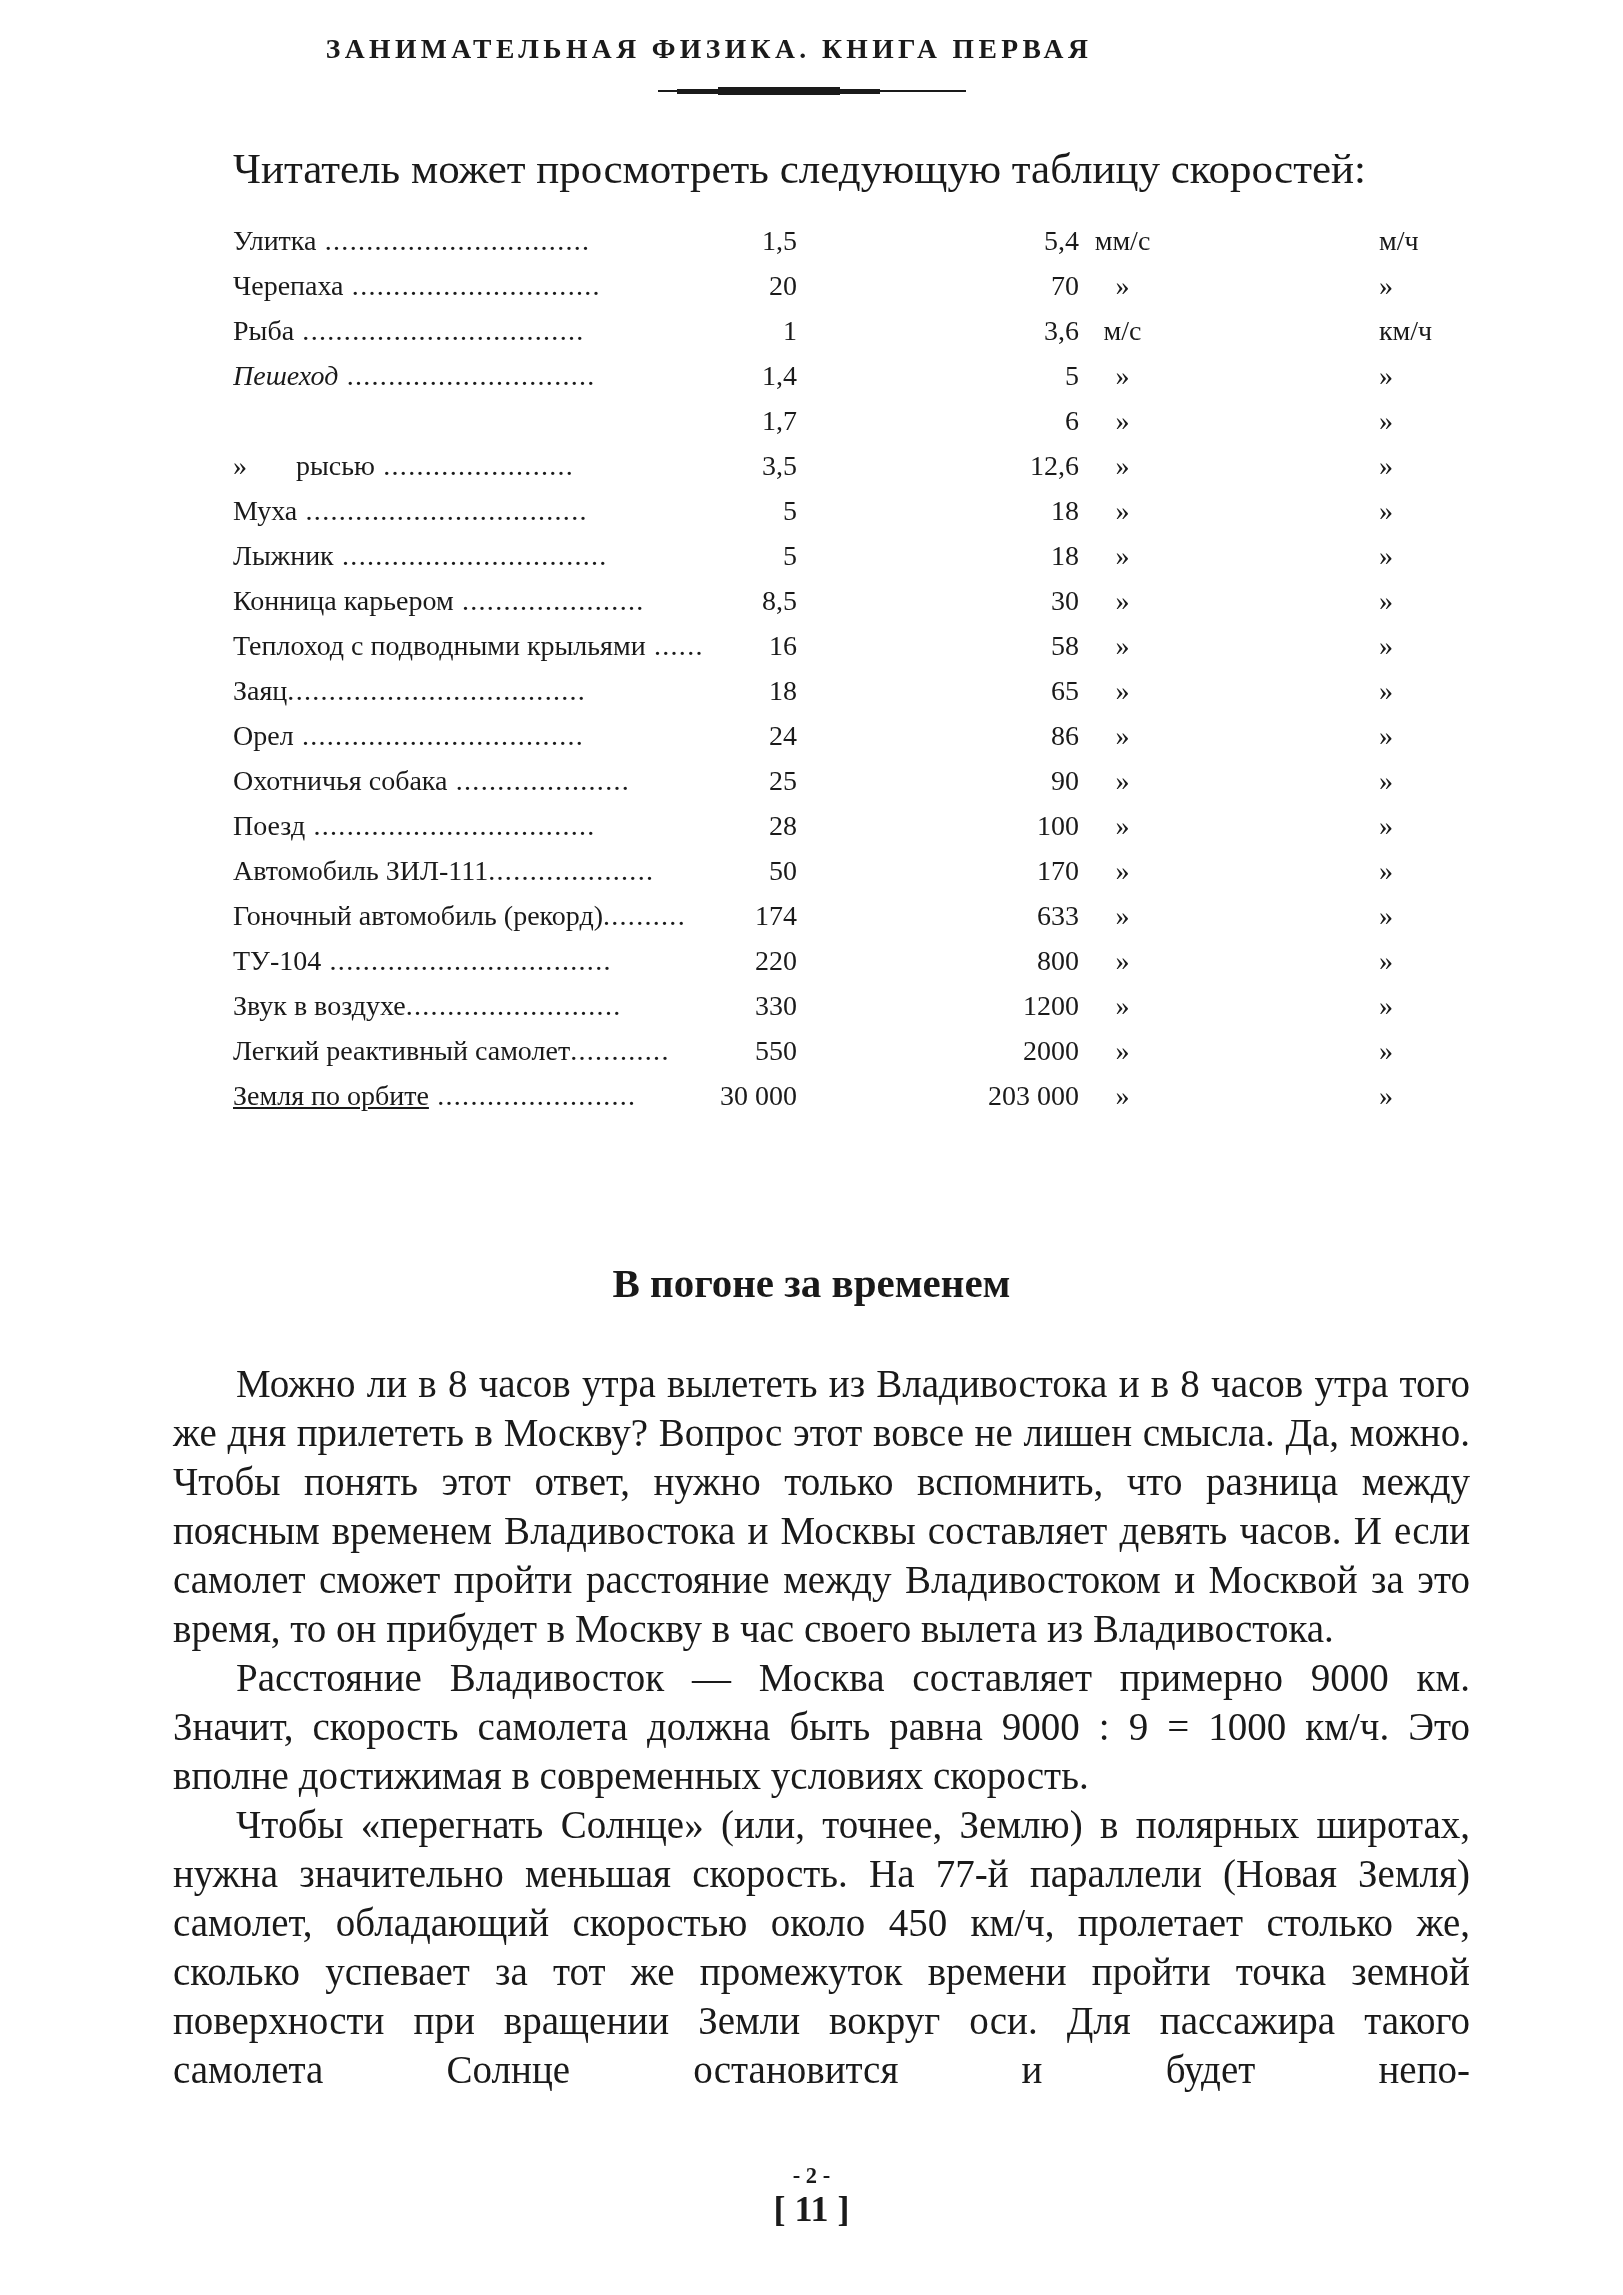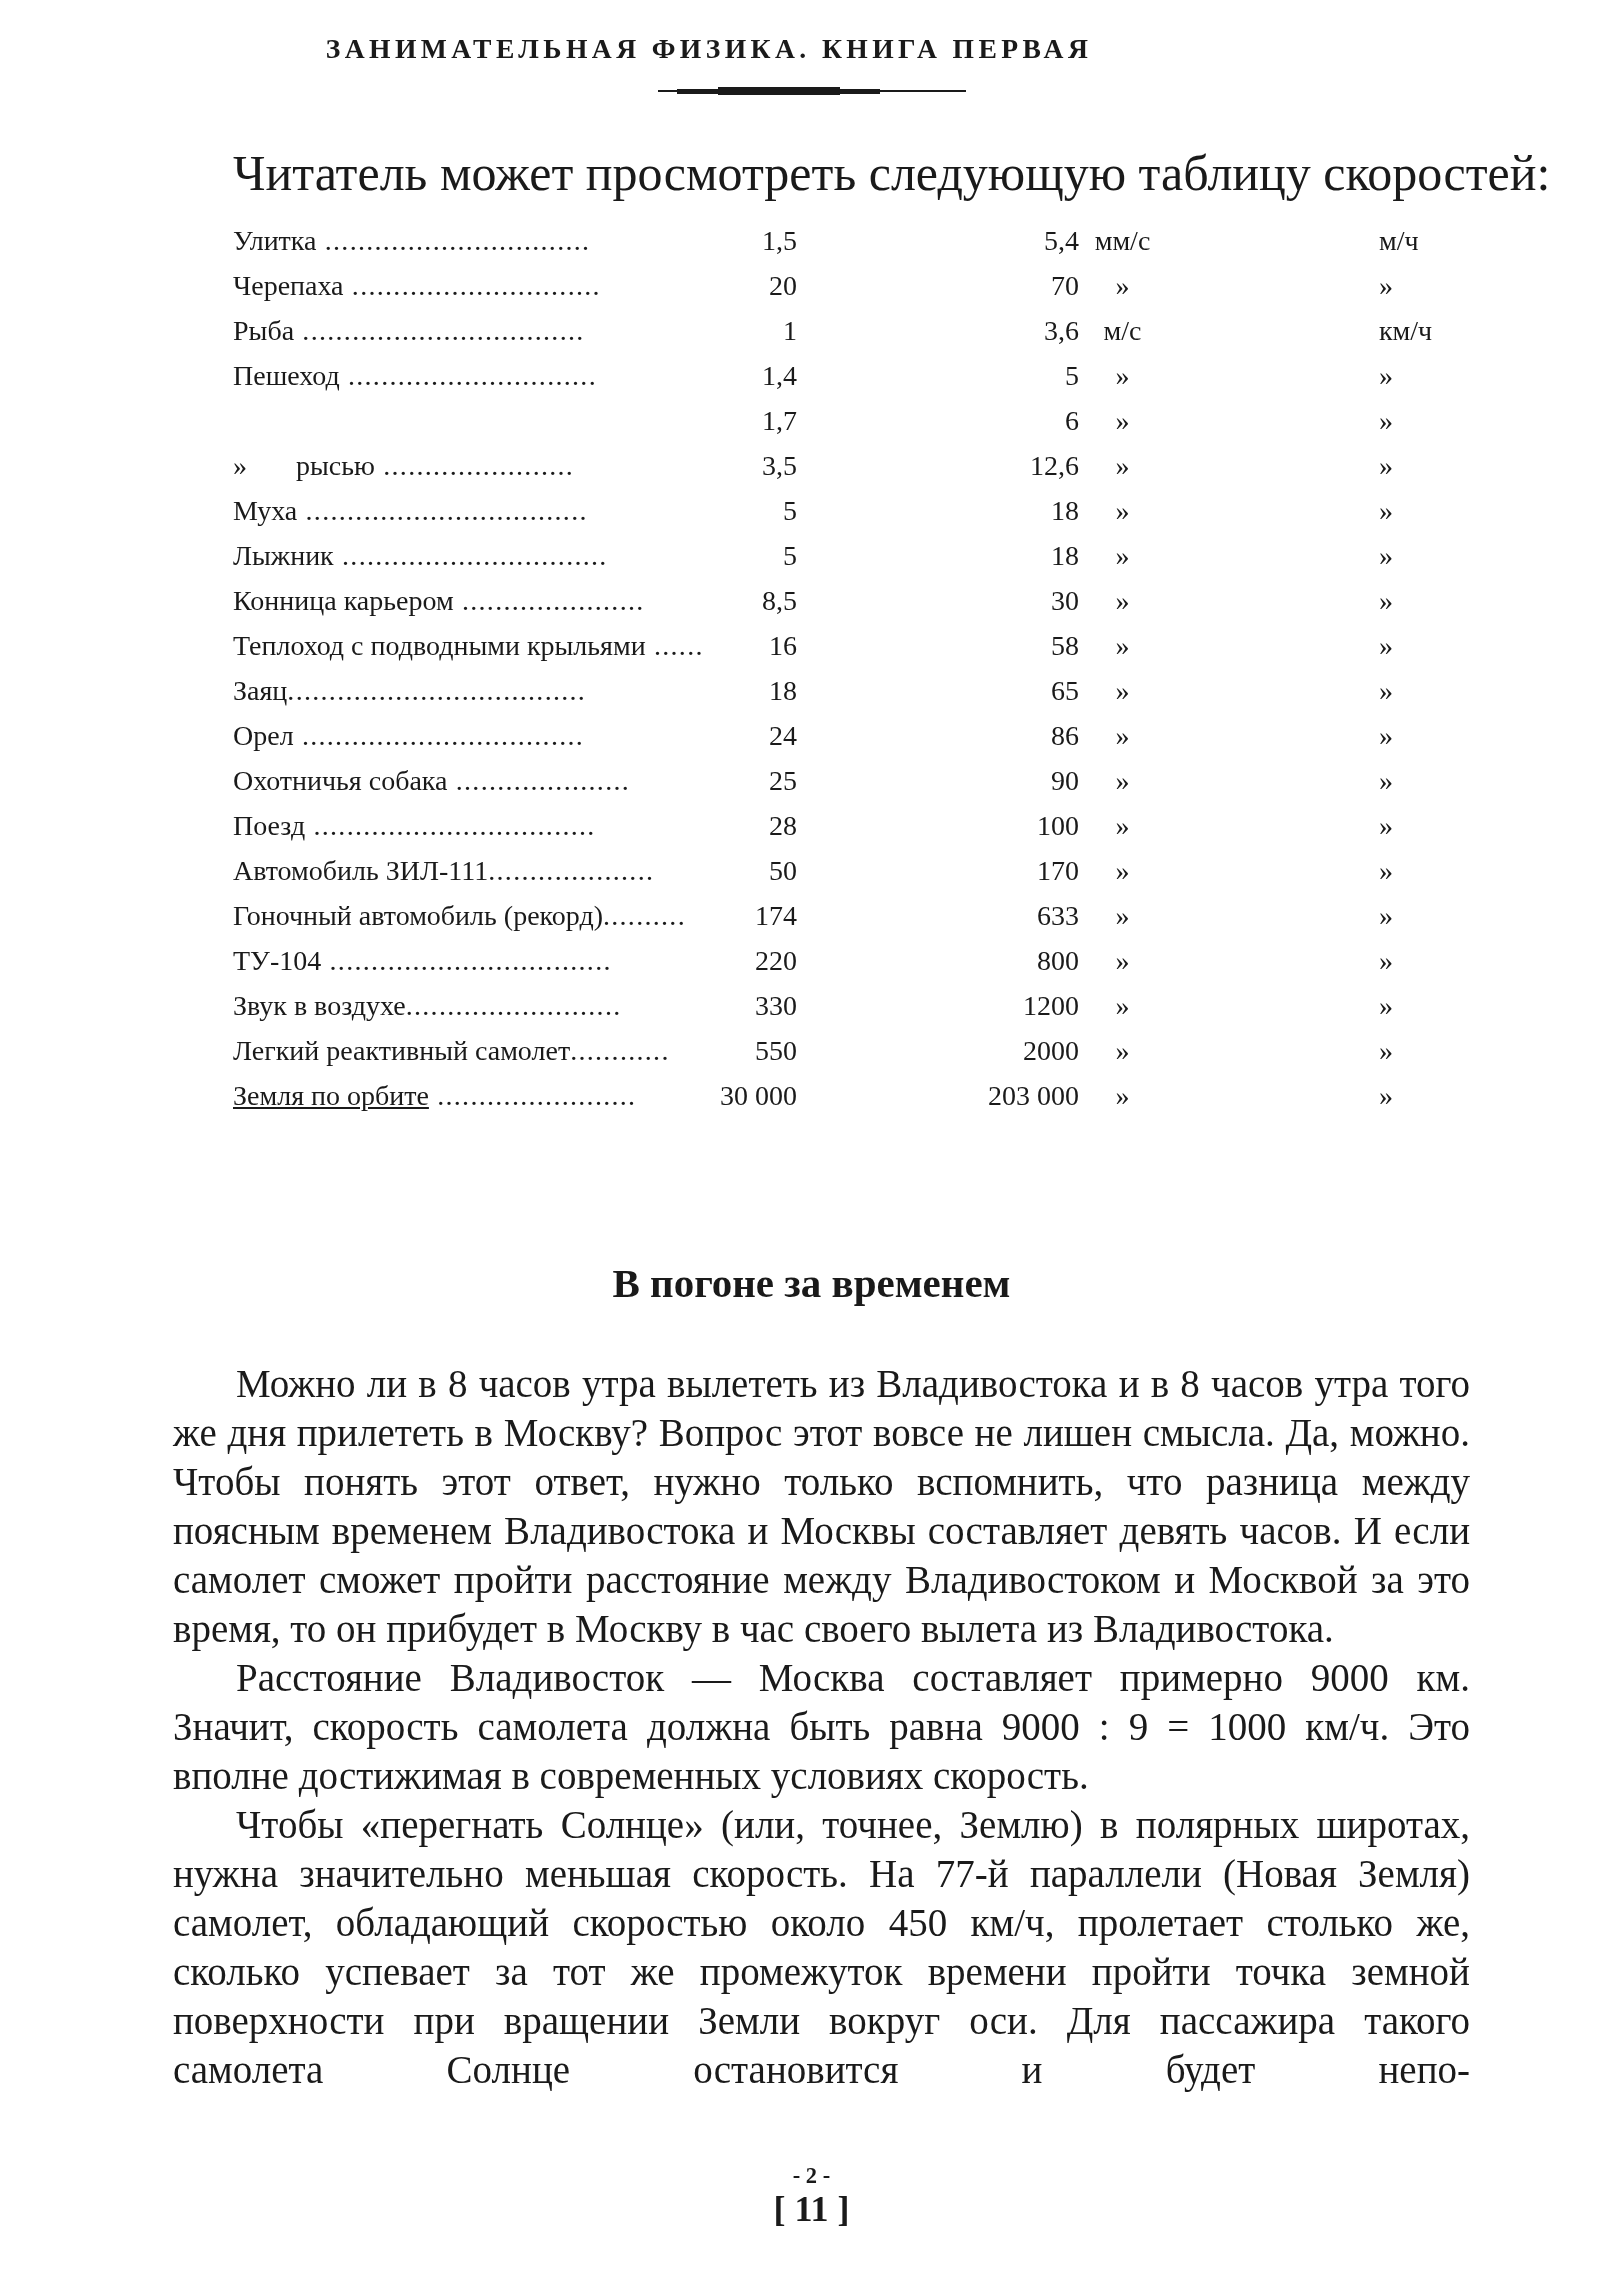--- a/index.html
+++ b/index.html
@@ -11,21 +11,21 @@
       position: absolute; left: 0; top: 33px; width: 1418px; text-align: center;
       font-size: 27.6px; letter-spacing: 4.4px; font-weight: bold;
     }
     .header-rule {
       position: absolute; top: 86px; left: 658px; width: 308px; height: 10px;
     }
     .header-rule .thin { position: absolute; left: 0; right: 0; top: 4.4px; height: 1.3px; background: #1a1a1a; }
     .header-rule .mid { position: absolute; left: 19.4px; width: 80px; top: 2.5px; height: 5px; background: #1a1a1a; margin-left: 0; }
     .header-rule .thick { position: absolute; left: 105px; width: 43px; top: 1.3px; height: 7.5px; background: #1a1a1a; }
     .intro {
-      position: absolute; left: 233px; top: 144px; font-size: 50px; white-space: nowrap;
+      position: absolute; left: 233px; top: 144px; font-size: 43px; white-space: nowrap;
     }
     .speed-table {
       position: absolute; left: 233px; top: 225px; width: 1253px;
     }
     .row { position: relative; height: 45px; font-size: 28px; white-space: nowrap; }
     .row .name { position: absolute; left: 0; top: 0; width: 714px; overflow: hidden; }
     .row .name .dots { letter-spacing: 1.3px; }
     .row .v1 { position: absolute; right: 689px; top: 0; text-align: right; }
     .row .u1 { position: absolute; left: 852px; top: 0; width: 75px; text-align: center; }
     .row .v2 { position: absolute; right: 407px; top: 0; text-align: right; }
@@ -73,21 +73,21 @@
       <span class="u2">»</span>
     </div>
     <div class="row">
       <span class="name"><span style="white-space: pre;">Рыба</span><span class="dots"> ..................................</span></span>
       <span class="v1">1</span>
       <span class="u1">м/с</span>
       <span class="v2">3,6</span>
       <span class="u2">км/ч</span>
     </div>
     <div class="row">
-      <span class="name"><span style="white-space: pre;">Пешеход</span><span class="dots"> ..............................</span></span>
+      <span class="name"><span style="white-space: pre; font-style: italic;">Пешеход</span><span class="dots"> ..............................</span></span>
       <span class="v1">1,4</span>
       <span class="u1">»</span>
       <span class="v2">5</span>
       <span class="u2">»</span>
     </div>
     <div class="row">
       <span class="v1">1,7</span>
       <span class="u1">»</span>
       <span class="v2">6</span>
       <span class="u2">»</span>

